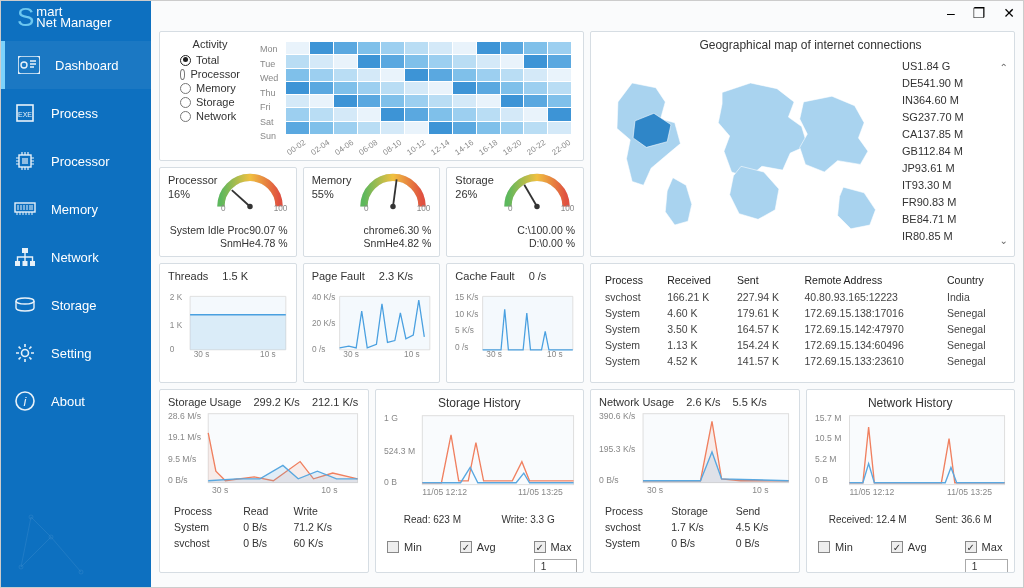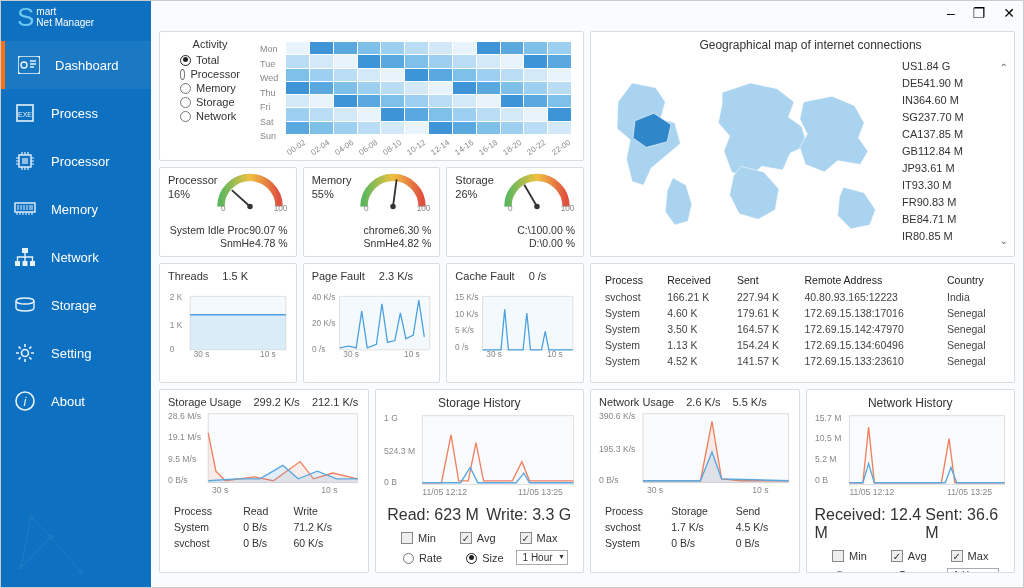--- a/index.html
+++ b/index.html
@@ -1,23 +1,23 @@
 <!DOCTYPE html>
 <html><head>
 <meta charset="utf-8">
 <style>
 *{margin:0;padding:0;box-sizing:border-box;font-family:"Segoe UI",Tahoma,sans-serif}
 body{width:1024px;height:588px;background:#fff;display:flex;overflow:hidden;border:1px solid #ccc}
 .sidebar{width:150px;background:#0d70c0;color:#fff;display:flex;flex-direction:column}
 .logo{height:32px;display:flex;align-items:center;padding-left:16px}
 .logo-s{font-size:26px;color:#6cc7f0;font-weight:300}
-.logo-text{line-height:11px;font-size:10px;margin-left:2px}
+.logo-text{line-height:11px;font-size:13px;margin-left:2px}
 .nav{margin-top:8px}
 .nav-item{display:flex;align-items:center;height:48px;padding-left:12px;cursor:pointer;gap:14px}
-.nav-item.active{border-left:4px solid #f97316;background:rgba(255,255,255,.06)}
+.nav-item.active{border-left:4px solid #7dd3fc;background:rgba(255,255,255,.06)}
 .nav-icon{width:24px;height:24px;opacity:.9;display:flex;align-items:center;justify-content:center}
 .nav-label{font-size:13px}
 .deco{margin-top:auto;height:90px;opacity:.15}
 .main{flex:1;display:flex;flex-direction:column;background:#fafbfc}
 .titlebar{height:28px;display:flex;justify-content:flex-end;gap:18px;padding:4px 8px;font-size:14px}
 .winbtn{cursor:pointer}
 .content{flex:1;padding:2px 8px 8px 8px;display:grid;grid-template-columns:repeat(12,1fr);grid-template-rows:130px 90px 120px 184px;gap:6px;font-size:11px;color:#333}
 .card{background:#fff;border:1px solid #d6dde3;border-radius:2px;padding:6px 8px;overflow:hidden;position:relative}
 .activity{grid-column:1/7;grid-row:1;display:flex;gap:8px}
 .act-controls{width:84px}
@@ -50,22 +50,22 @@
 .axis{font-size:9px;fill:#888}
 .conn{grid-column:7/13;grid-row:3}
 .ctitle{text-align:center;margin-bottom:4px;font-size:12px}
 .ctable{width:100%;font-size:10.5px}
 .ctable th{text-align:left;font-weight:400;color:#222;padding:2px 4px}
 .ctable td{padding:1px 4px;color:#444}
 .b1{grid-column:1/4;grid-row:4}.b2{grid-column:4/7;grid-row:4}.b3{grid-column:7/10;grid-row:4}.b4{grid-column:10/13;grid-row:4}
 .btitle{text-align:center;font-size:12px}
 .btitle-row{display:flex;gap:12px;justify-content:flex-start}
 .bchart{width:100%;height:88px}
-.brow{display:flex;justify-content:space-around;margin:6px 0;font-size:16px}
-.checkrow{display:flex;align-items:flex-start;font-size:11px}
+.brow{display:flex;justify-content:space-around;margin:14px 0;font-size:10px}
+.checkrow{display:flex;gap:14px;align-items:flex-end;font-size:11px}
 .chk{width:12px;height:12px;border:1px solid #888;display:inline-flex;align-items:center;justify-content:center;font-size:10px;background:#eee}
 .sel{border:1px solid #aaa;padding:1px 14px 1px 6px;font-size:10px;position:relative}
 .sel:after{content:"▾";position:absolute;right:3px;font-size:8px}
 .ptable{width:100%;font-size:10.5px;margin-top:4px}
 .ptable th{text-align:left;font-weight:400;padding:1px 4px}
 .ptable td{padding:1px 4px}
 svg text{font-family:inherit}
 </style>
 </head>
 <body>

